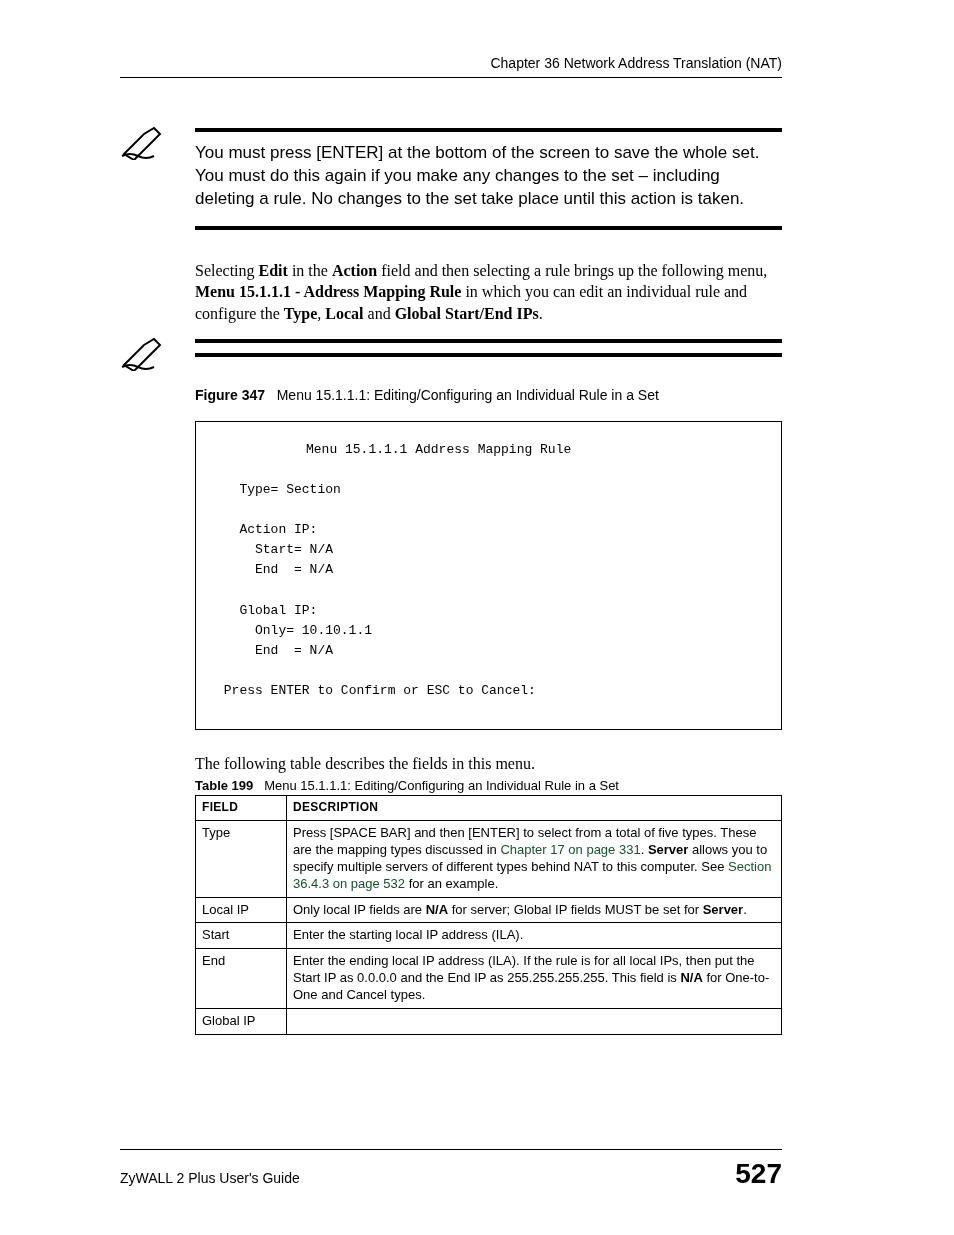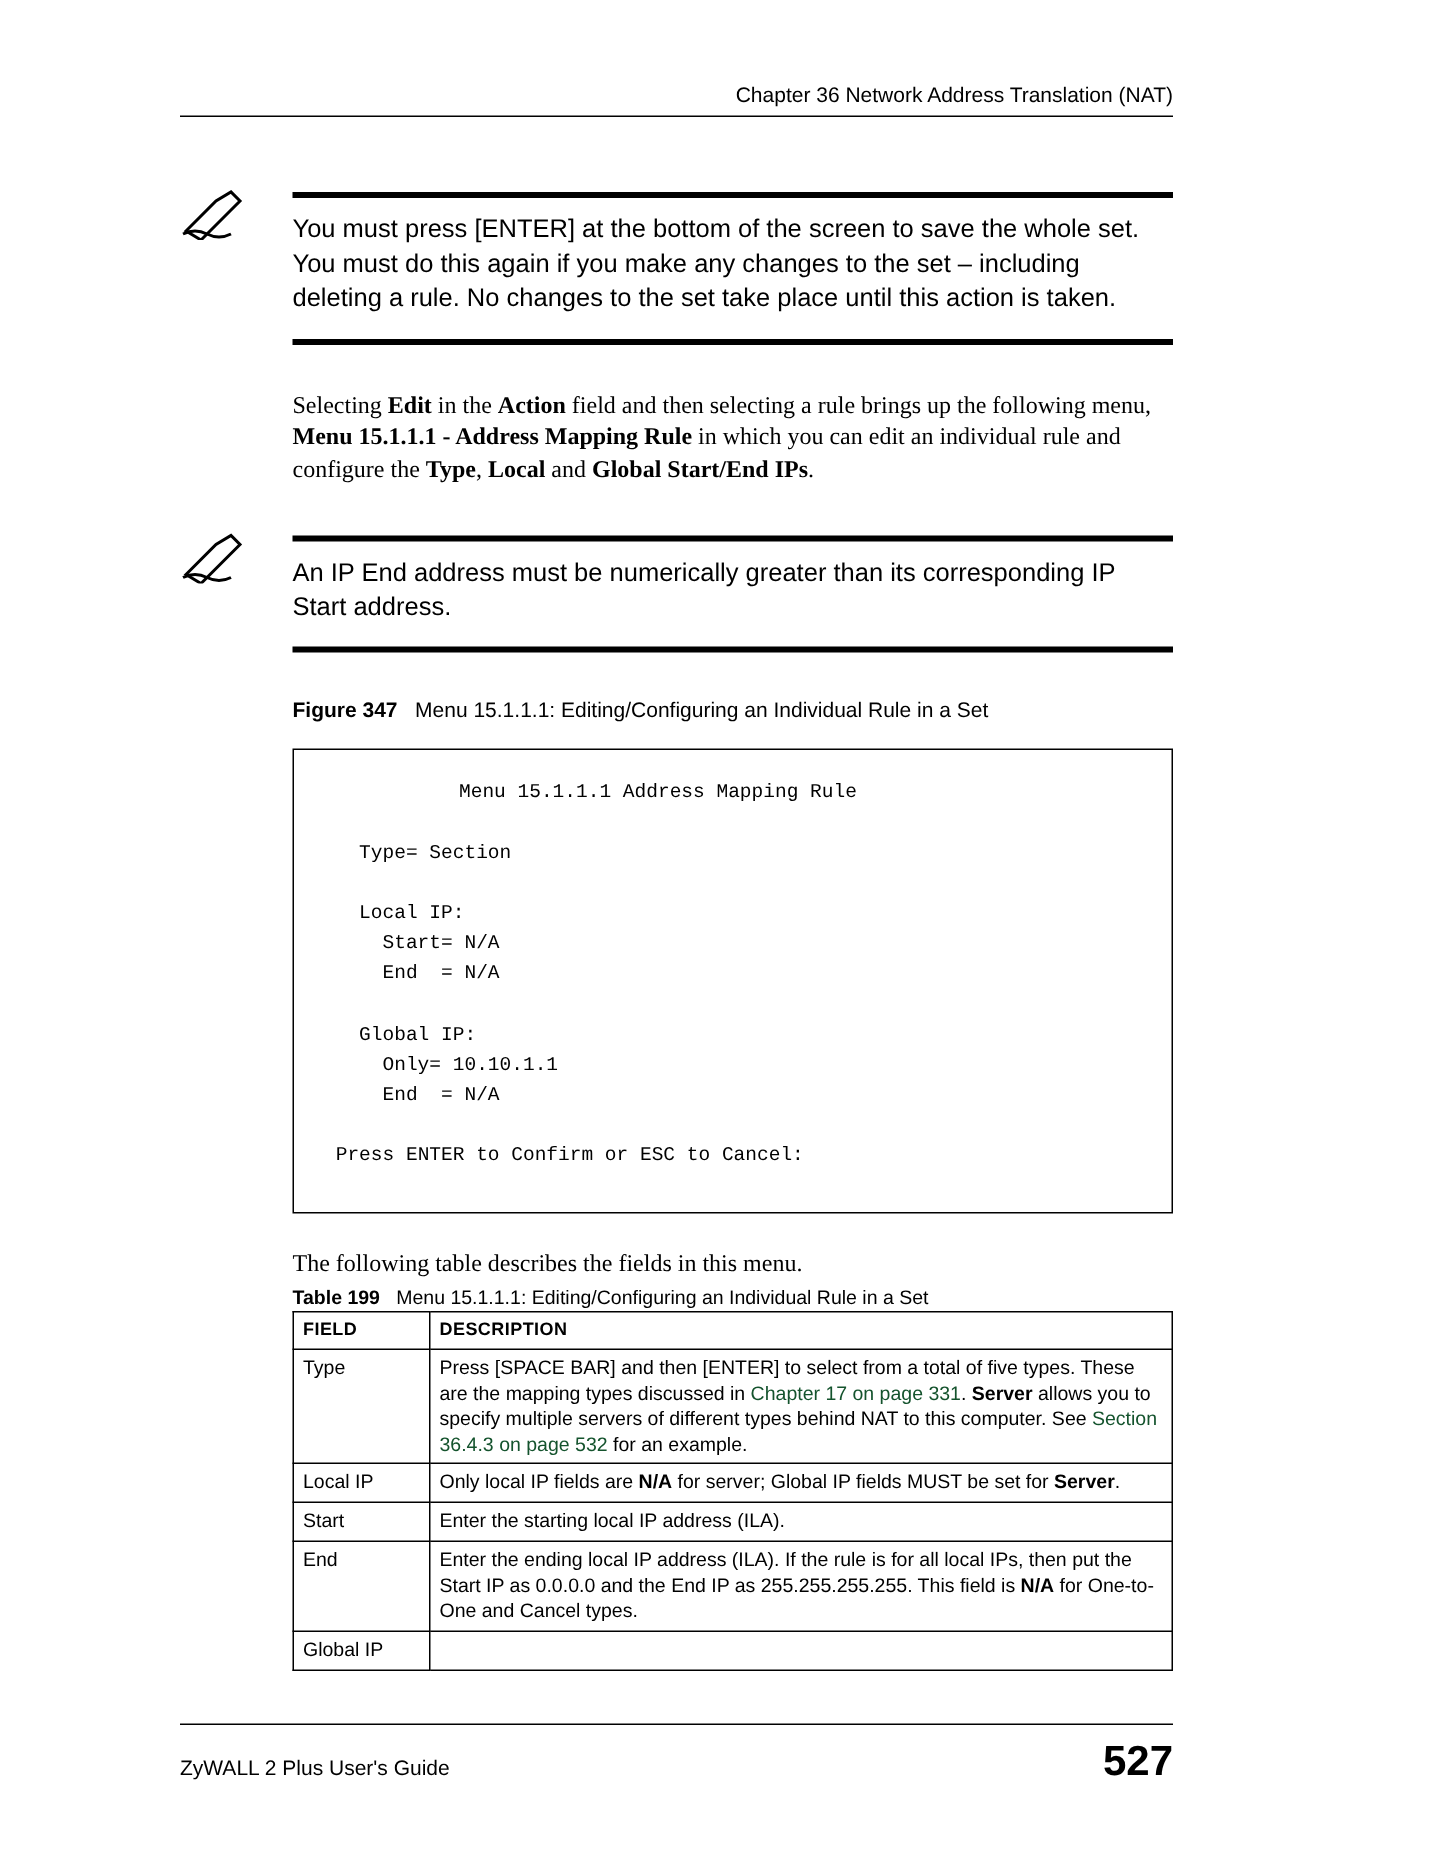--- a/index.html
+++ b/index.html
@@ -48,21 +48,21 @@
     font-size: 17px;
     font-family: Arial, sans-serif;
     line-height: 1.35;
     margin: 0;
     padding-bottom: 15px;
   }
   .body-para {
     font-family: "Times New Roman", Times, serif;
     font-size: 16px;
     line-height: 1.35;
-    margin: 30px 0 32px 75px;
+    margin: 30px 0 14px 75px;
   }
   .body-para .b { font-weight: bold; }
   .figure-caption {
     font-size: 14px;
     margin: 30px 0 18px 75px;
   }
   .figure-caption .b { font-weight: bold; }
   .terminal {
     font-family: "Courier New", Courier, monospace;
     font-size: 13px;
@@ -146,32 +146,31 @@
   </p>
 
   <div class="note-block">
     <div class="note-icon">
       <svg viewBox="0 0 50 36" width="50" height="36">
         <path d="M4 30 L24 10 L34 4 L40 10 L34 16 L14 36 Z" fill="none" stroke="#000" stroke-width="2"></path>
         <path d="M2 32 Q 10 28 18 32 Q 26 36 34 32" fill="none" stroke="#000" stroke-width="2"></path>
       </svg>
     </div>
     <hr class="thick-rule">
-    <p class="note-text">An IP End address must be numerically greater than its corresponding IP Start address.</p>
     <hr class="thick-rule">
   </div>
 
   <div class="figure-caption">
     <span class="b">Figure 347</span>&nbsp;&nbsp;&nbsp;<span>Menu 15.1.1.1: Editing/Configuring an Individual Rule in a Set</span>
   </div>
 
   <div class="terminal"><span class="title">Menu 15.1.1.1 Address Mapping Rule</span>
    <span>Type= Section</span>
 
-   <span>Local IP:</span>
+   <span>Action IP:</span>
    <span>  Start= N/A</span>
    <span>  End  = N/A</span>
 
    <span>Global IP:</span>
    <span>  Only= 10.10.1.1</span>
    <span>  End  = N/A</span>
 
  <span>Press ENTER to Confirm or ESC to Cancel:</span></div>
 
   <p class="following-text">The following table describes the fields in this menu.</p>

